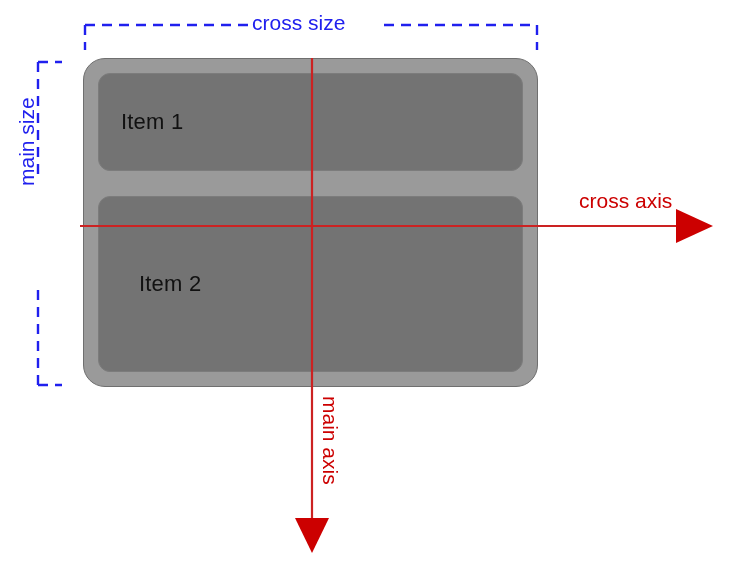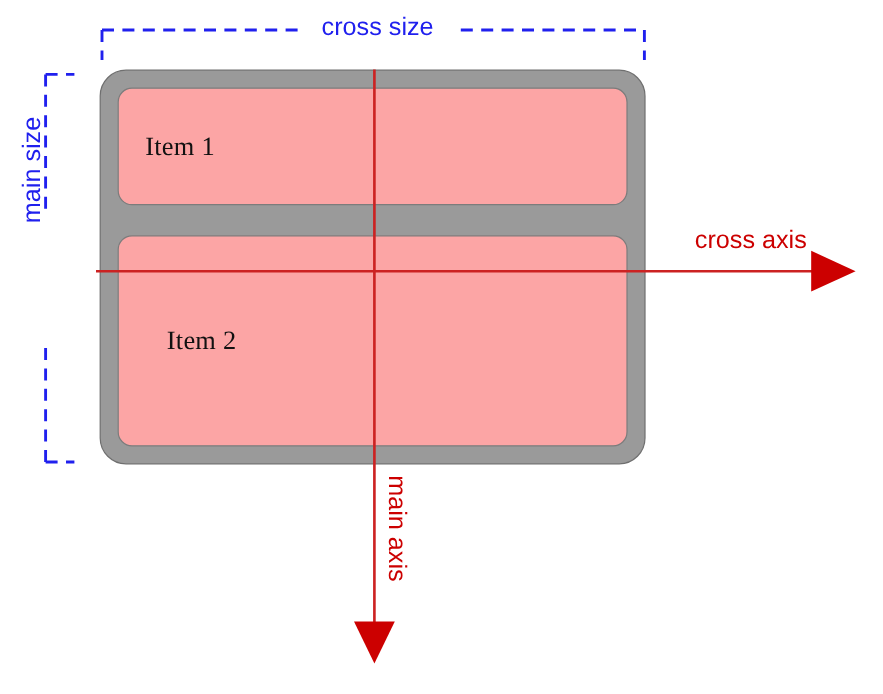--- a/index.html
+++ b/index.html
@@ -37,50 +37,49 @@
     border-radius: 22px;
     padding: 14px 14px;
     display: flex;
     flex-direction: column;
     justify-content: space-between;
   }
 
   
   .flex-item {
     box-sizing: border-box;
-    background: #fca5a5;
+    background: #737373;
     border: 1px solid #7c7c7c;
     border-radius: 12px;
     display: flex;
     align-items: center;
     color: #111111;
     font-size: 22px;
     line-height: 1;
     padding-left: 22px;
-    font-family: Liberation Serif, serif;
   }
   .flex-item.item-1 { height: 98px; }
   .flex-item.item-2 { height: 176px; padding-left: 40px; }
 
   .item-label {
     color: #111111;
     font-size: 22px;
     letter-spacing: 0.2px;
   }
 
   
   .label {
     position: absolute;
     white-space: nowrap;
     line-height: 1;
   }
   .label-blue { color: #2020ee; font-size: 21px; }
   .label-red  { color: #cc0000; font-size: 21px; }
 
-  #label-cross-size { left: 268px; top: 12px; text-align: right; }
+  #label-cross-size { left: 252px; top: 12px; text-align: right; }
   #label-main-size  {
     left: 16px; top: 186px;
     transform: rotate(-90deg);
     transform-origin: left top;
   }
   #label-cross-axis { left: 551px; top: 190px; margin-left: 28px; }
   #label-main-axis  {
     left: 341px; top: 396px;
     transform: rotate(90deg);
     transform-origin: left top;

